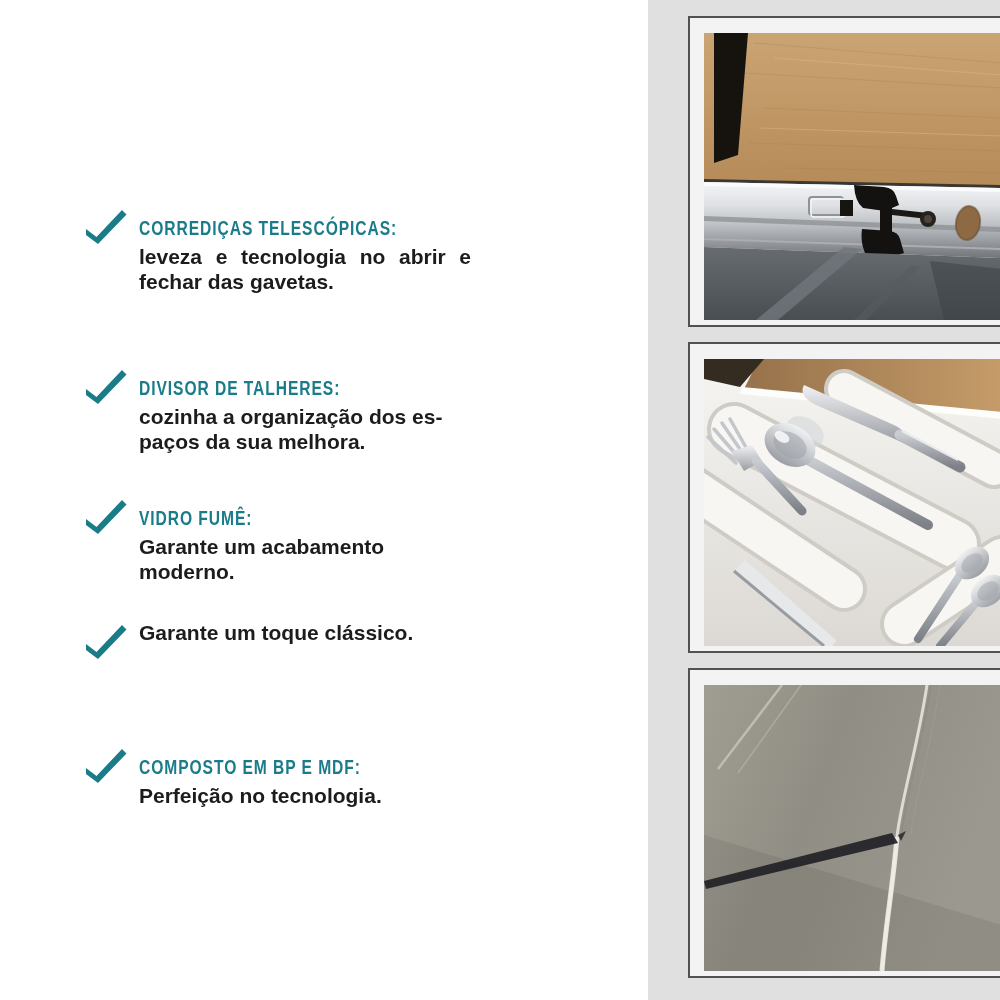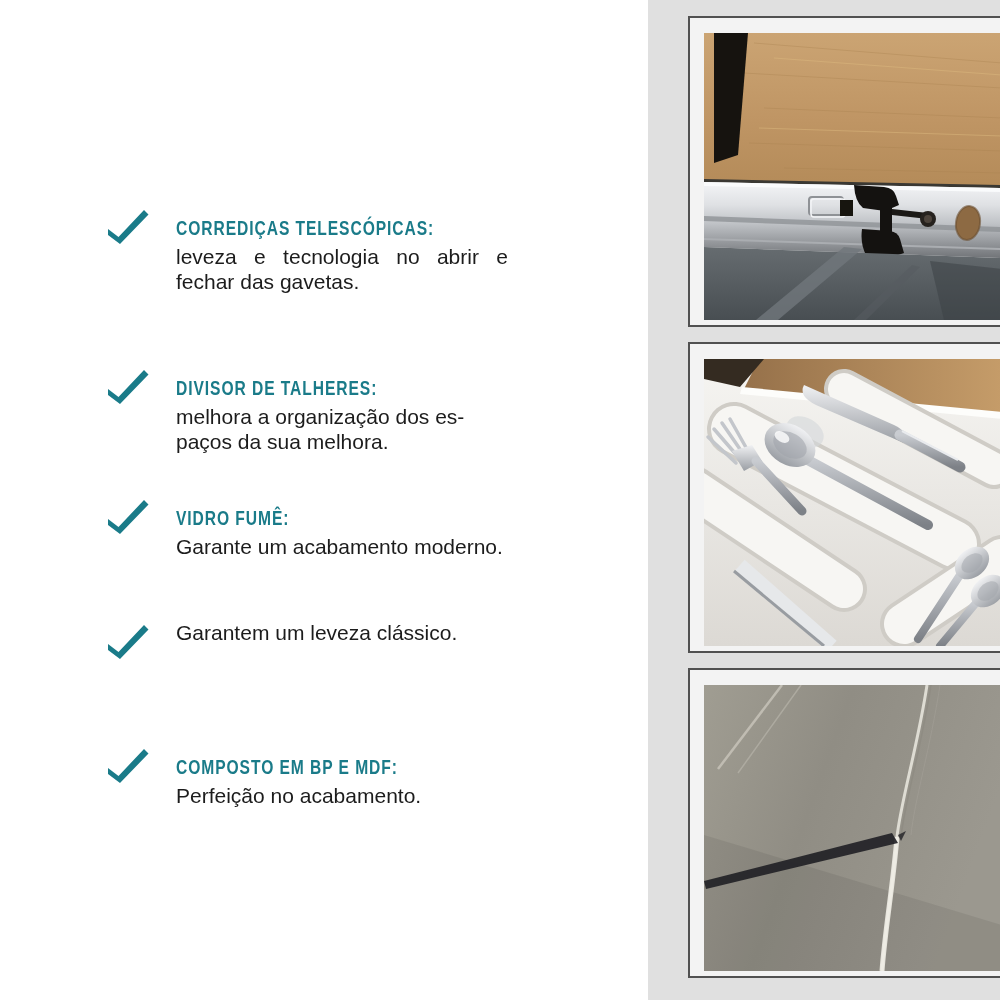--- a/index.html
+++ b/index.html
@@ -6,29 +6,29 @@
   .canvas{
     position:relative; width:1000px; height:1000px;
     background:#ffffff; overflow:hidden;
     font-family:"Liberation Sans", sans-serif;
   }
   .panel{
     position:absolute; left:648px; top:0; width:352px; height:1000px;
     background:#e0e0e0;
   }
   
-  .feature{position:absolute; left:106px; display:flex; gap:26px;}
+  .feature{position:absolute; left:84px; display:flex; gap:11px;}
   .check{width:44px; height:38px; margin-top:3px; flex:0 0 44px;}
   .ftitle{margin:13px 0 6px 0; line-height:20px; height:20px;}
   .cond{
     display:inline-block; transform:scaleX(.78); transform-origin:0 0;
     font-size:20px; font-weight:700; letter-spacing:1.2px;
     white-space:nowrap; color:#1a7b89;
   }
-  .fbody{width:332px; font-size:21px; line-height:25px; color:#1c1c1c;}
+  .fbody{width:332px; font-size:21px; line-height:25px; color:#1c1c1c;font-weight:bold;}
   #feature-0 .fbody .fline:first-child{text-align:justify; text-align-last:justify;}
   
   .card{
     position:absolute; left:688px; width:330px; box-sizing:border-box;
     margin:0; background:#f3f3f3; border:2px solid #515151;
     padding:15px 0 5px 14px;
   }
   .card svg{display:block;}
 </style>
 </head>
@@ -53,21 +53,21 @@
       </div>
     </div>
 
     <div class="feature" id="feature-1" style="top:365px">
       <svg class="check" viewBox="0 0 44 38">
         <path d="M2 21 L12.5 29 L38 2 L42.5 6.5 L14 36 L2 27 Z" fill="#1a7b89"></path>
       </svg>
       <div class="ftext">
         <div class="ftitle"><span class="cond">DIVISOR DE TALHERES:</span></div>
         <div class="fbody">
-          <div class="fline">melhora a organização dos es-</div>
+          <div class="fline">cozinha a organização dos es-</div>
           <div class="fline">paços da sua melhora.</div>
         </div>
       </div>
     </div>
 
     <div class="feature" id="feature-2" style="top:495px">
       <svg class="check" viewBox="0 0 44 38">
         <path d="M2 21 L12.5 29 L38 2 L42.5 6.5 L14 36 L2 27 Z" fill="#1a7b89"></path>
       </svg>
       <div class="ftext">
@@ -77,33 +77,33 @@
         </div>
       </div>
     </div>
 
     <div class="feature" id="feature-3" style="top:620px">
       <svg class="check" viewBox="0 0 44 38">
         <path d="M2 21 L12.5 29 L38 2 L42.5 6.5 L14 36 L2 27 Z" fill="#1a7b89"></path>
       </svg>
       <div class="ftext">
         <div class="fbody">
-          <div class="fline">Garantem um leveza clássico.</div>
+          <div class="fline">Garante um toque clássico.</div>
         </div>
       </div>
     </div>
 
     <div class="feature" id="feature-4" style="top:744px">
       <svg class="check" viewBox="0 0 44 38">
         <path d="M2 21 L12.5 29 L38 2 L42.5 6.5 L14 36 L2 27 Z" fill="#1a7b89"></path>
       </svg>
       <div class="ftext">
         <div class="ftitle"><span class="cond">COMPOSTO EM BP E MDF:</span></div>
         <div class="fbody">
-          <div class="fline">Perfeição no acabamento.</div>
+          <div class="fline">Perfeição no tecnologia.</div>
         </div>
       </div>
     </div>
 
   </section>
 
   <figure class="card" style="top:16px; height:311px;">
     <svg width="298" height="287" viewBox="0 0 298 287" preserveAspectRatio="none">
       <defs>
         <linearGradient id="wood1" x1="0" y1="0" x2="0" y2="1">

